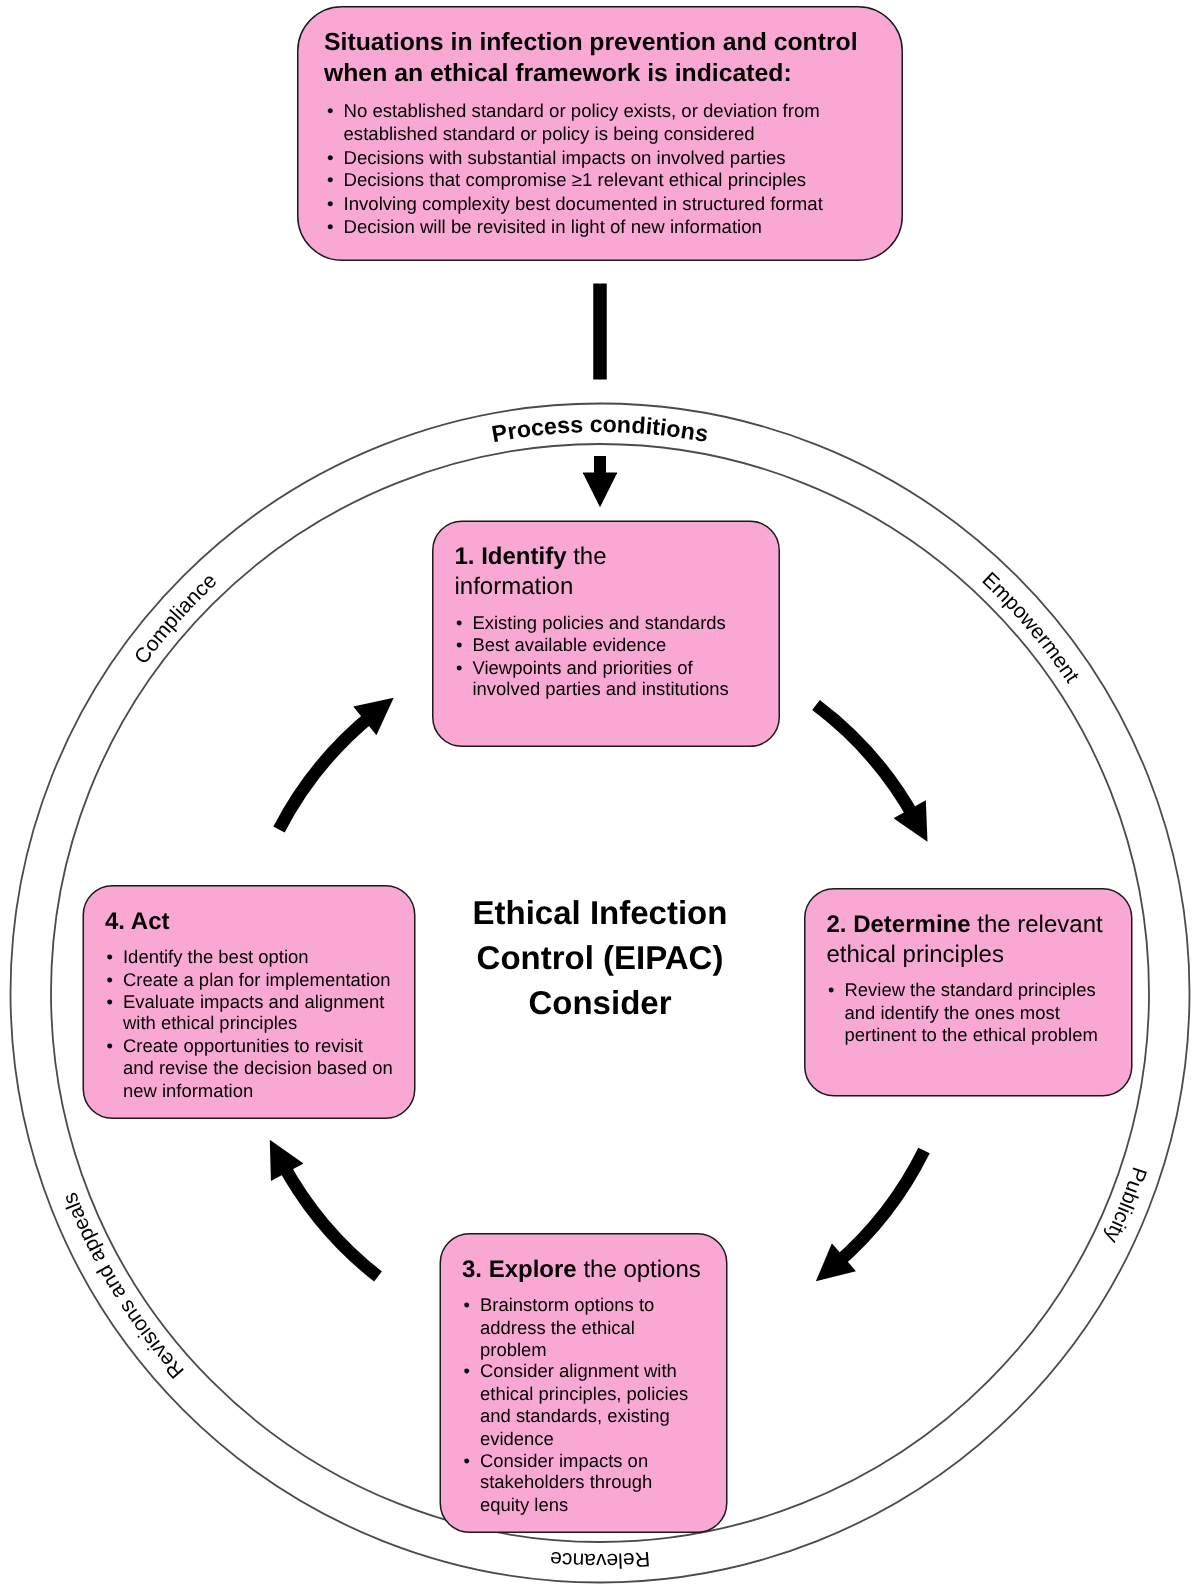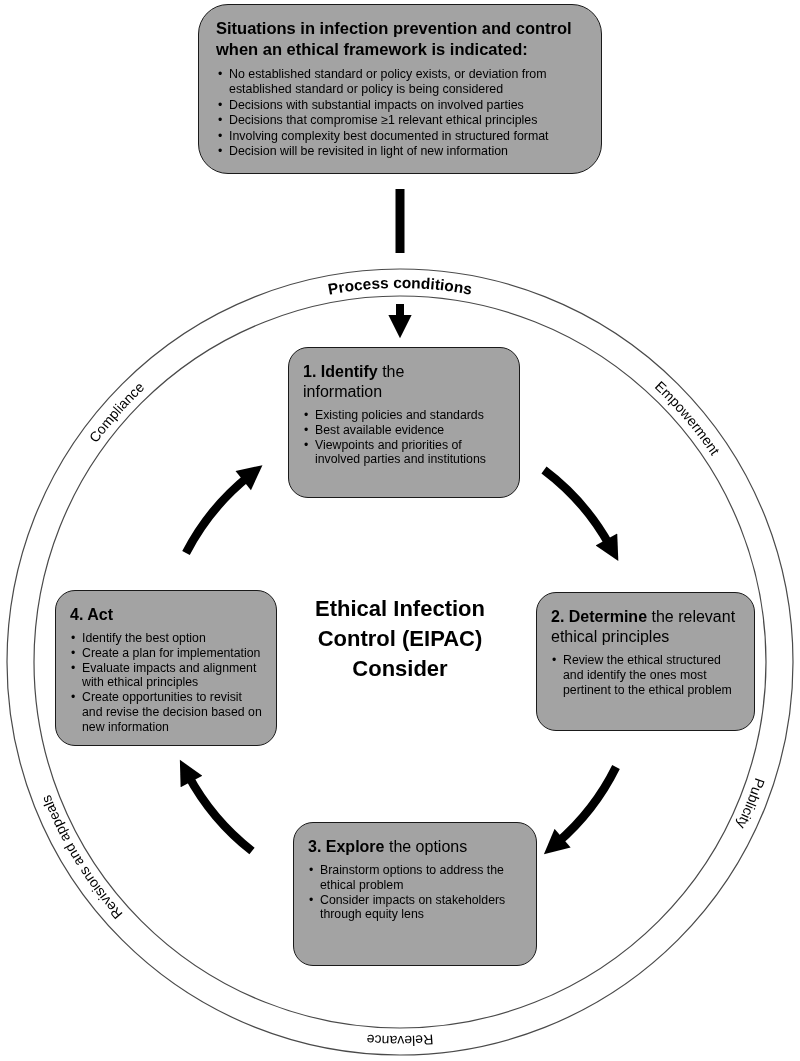--- a/index.html
+++ b/index.html
@@ -1,33 +1,33 @@
 <!DOCTYPE html>
 <html><head>
 <meta charset="utf-8">
 <style>
   html,body{margin:0;padding:0;background:#ffffff;}
   .stage{position:relative;width:800px;height:1061px;background:#ffffff;overflow:hidden;
          font-family:"Liberation Sans", sans-serif;color:#000;}
   svg.layer{position:absolute;left:0;top:0;}
-  .box{position:absolute;background:#a3a3a3;border:1.5px solid #1a1a1a;box-sizing:border-box;}
+  .box{position:absolute;background:#f9a8d4;border:1.5px solid #1a1a1a;box-sizing:border-box;}
   .top-box{left:198px;top:4px;width:404px;min-height:170px;border-radius:30px;padding:13px 17px 12px 17px;}
   .top-title{font-weight:bold;font-size:16.5px;line-height:21px;}
   ul.bullets{margin:7px 0 0 0;padding:0;list-style:none;}
   ul.bullets li{position:relative;padding-left:13px;font-size:12.4px;line-height:15.4px;margin-top:0;}
   ul.bullets li::before{content:"\2022";position:absolute;left:2px;top:0;}
   .step{border-radius:20px;padding:12px 13px 10px 13px;}
   .step-title{font-size:16px;line-height:20px;margin:2px 0 0 1px;}
   .step-title b{font-weight:bold;}
   .step ul.bullets{margin-top:6px;}
   .step ul.bullets li{font-size:12.3px;line-height:14.8px;}
   .step1{left:288px;top:347px;width:232px;min-height:151px;}
   .step1 .step-title{max-width:165px;}
   .step2{left:536px;top:592px;width:219px;min-height:139px;}
-  .step3{left:293px;top:822px;width:244px;min-height:144px;}
+  .step3{left:293px;top:822px;width:192px;min-height:144px;}
   .step4{left:55px;top:590px;width:222px;min-height:142px;}
   .center-title{position:absolute;left:283px;top:594px;width:234px;text-align:center;
                 font-weight:bold;font-size:22px;line-height:30px;}
   .ring-label{font-family:"Liberation Sans", sans-serif;font-size:14px;fill:#000;}
   .ring-label-bold{font-family:"Liberation Sans", sans-serif;font-size:15.5px;font-weight:bold;fill:#000;}
 </style>
 </head>
 <body>
 
 <div class="stage">
@@ -88,28 +88,29 @@
     <ul class="bullets">
       <li>Existing policies and standards</li>
       <li>Best available evidence</li>
       <li>Viewpoints and priorities of involved parties and institutions</li>
     </ul>
   </div>
 
   <div class="box step step2">
     <div class="step-title"><b>2. Determine</b><span> the relevant ethical principles</span></div>
     <ul class="bullets">
-      <li>Review the ethical structured and identify the ones most pertinent to the ethical problem</li>
+      <li>Review the standard principles and identify the ones most pertinent to the ethical problem</li>
     </ul>
   </div>
 
   <div class="box step step3">
     <div class="step-title"><b>3. Explore</b><span> the options</span></div>
     <ul class="bullets">
       <li>Brainstorm options to address the ethical problem</li>
+      <li>Consider alignment with ethical principles, policies and standards, existing evidence</li>
       <li>Consider impacts on stakeholders through equity lens</li>
     </ul>
   </div>
 
   <div class="box step step4">
     <div class="step-title"><b>4. Act</b><span></span></div>
     <ul class="bullets">
       <li>Identify the best option</li>
       <li>Create a plan for implementation</li>
       <li>Evaluate impacts and alignment with ethical principles</li>

